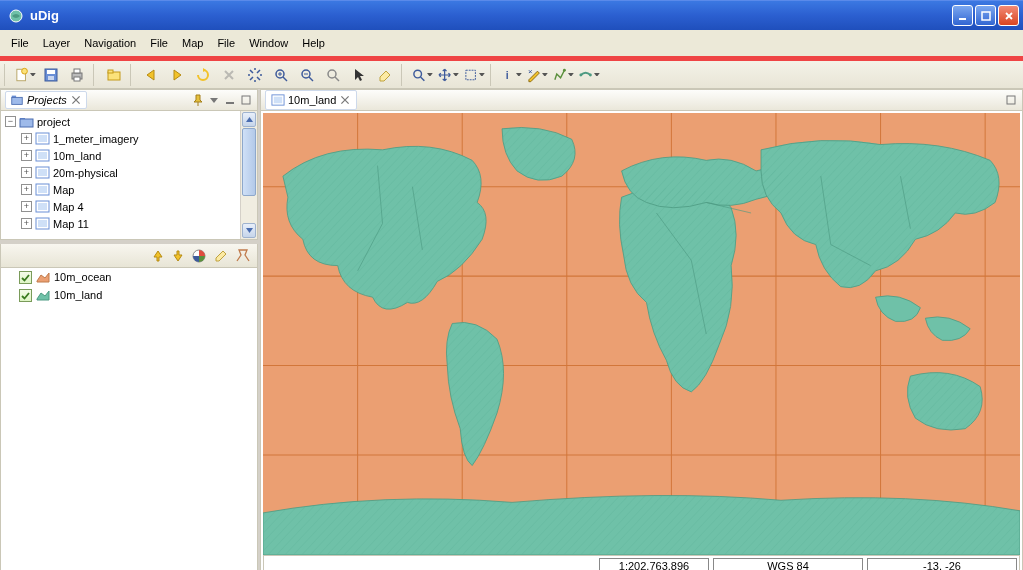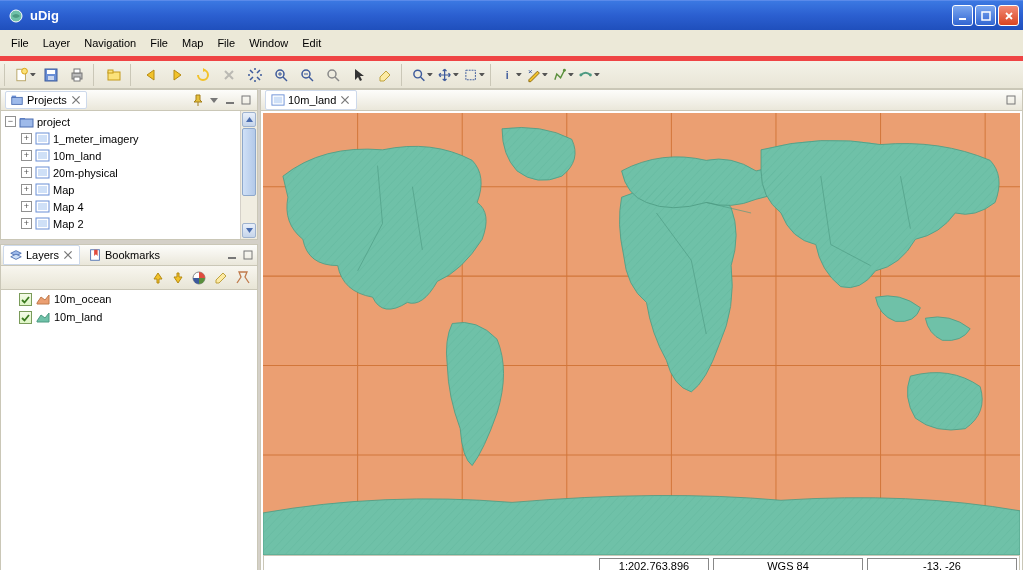--- a/index.html
+++ b/index.html
@@ -27,21 +27,21 @@
 .icon { width: 16px; height: 16px; display: block; }
 
 
 .main { display: flex; height: calc(100% - 79px); }
 .left-pane { width: 260px; display: flex; flex-direction: column; border-right: 2px solid #d4d0c8; }
 .right-pane { flex: 1; display: flex; flex-direction: column; background: #fff; }
 
 
 .view-header { height: 22px; background: linear-gradient(to bottom, #fdfdfb, #eae7da); border: 1px solid #cac7b7; display: flex; align-items: center; padding: 0 4px; gap: 4px; }
 .view-title { display: flex; align-items: center; gap: 3px; padding: 1px 4px; border: 1px solid #cdd9eb; background: #fff; border-radius: 2px; }
-.view-title.active { background: #fff; }
+.view-title.active { background: #fff; font-style: italic; }
 .view-controls { margin-left: auto; display: flex; gap: 2px; }
 .view-ctrl { width: 14px; height: 14px; display: flex; align-items: center; justify-content: center; cursor: default; }
 
 
 .projects-panel { flex: 0 0 155px; border-bottom: 4px solid #d4d0c8; display: flex; flex-direction: column; }
 .tree-body { flex: 1; background: #fff; border: 1px solid #cac7b7; border-top: none; overflow: auto; position: relative; }
 .tree-scrollbar { position: absolute; right: 0; top: 0; bottom: 0; width: 17px; background: #f0ede1; border-left: 1px solid #d4d0c8; }
 .tree-scrollbar .thumb { position: absolute; left: 1px; right: 1px; top: 17px; height: 68px; background: linear-gradient(to right, #cfe0f7, #b3c9e8); border: 1px solid #8ea8cb; border-radius: 2px; }
 .tree-scrollbar .arr { position: absolute; left:1px; right:1px; height:15px; background: linear-gradient(to bottom,#e8effa,#c6d5ea); border:1px solid #9fb3cf; border-radius:2px; display:flex; align-items:center; justify-content:center; }
 .tree-scrollbar .arr.up { top:1px; } .tree-scrollbar .arr.down { bottom:1px; }
@@ -105,21 +105,21 @@
 </div>
 
 <div class="menubar">
   <div class="menu-item">File</div>
   <div class="menu-item">Layer</div>
   <div class="menu-item">Navigation</div>
   <div class="menu-item">File</div>
   <div class="menu-item">Map</div>
   <div class="menu-item">File</div>
   <div class="menu-item">Window</div>
-  <div class="menu-item">Edit</div>
+  <div class="menu-item">Help</div>
 </div>
 
 <div class="toolbar">
   <div class="tool-sep"></div>
   <div class="tool-btn">
       <svg class="icon" viewBox="0 0 16 16">
         <rect x="3" y="2" width="9" height="12" fill="#fff" stroke="#b8a566"></rect>
         <circle cx="11" cy="4" r="3" fill="#fbe27a" stroke="#d8a314"></circle>
       </svg>
       <svg class="dd" viewBox="0 0 6 4">
@@ -351,68 +351,41 @@
                   <rect x="3" y="3" width="9" height="7" fill="#cfe0f7"></rect>
                 </svg>
                 <span>Map 4</span>
               </div>
             <div class="tree-node">
                 <span class="expander">+</span>
                 <svg class="node-icon" viewBox="0 0 15 13">
                   <rect x="1" y="1" width="13" height="11" fill="#fff" stroke="#6a8fd6"></rect>
                   <rect x="3" y="3" width="9" height="7" fill="#cfe0f7"></rect>
                 </svg>
-                <span>Map 2</span>
+                <span>Map 11</span>
               </div>
           </div>
         </div>
         <div class="tree-scrollbar">
           <div class="arr up">
               <svg width="7" height="5" viewBox="0 0 7 5">
                 <path d="M0 5 L7 5 L3.5 0 Z" fill="#4a6db0"></path>
               </svg>
             </div>
           <div class="thumb"></div>
           <div class="arr down">
               <svg width="7" height="5" viewBox="0 0 7 5">
                 <path d="M0 0 L7 0 L3.5 5 Z" fill="#4a6db0"></path>
               </svg>
             </div>
         </div>
       </div>
     </div>
 
     <div class="layers-panel">
-      <div class="layers-header">
-        <div class="tab active">
-          <svg style="width:14px;height:14px" viewBox="0 0 16 16">
-              <path d="M2 6 L8 3 L14 6 L8 9 Z" fill="#9ebaea" stroke="#4a6db0"></path>
-              <path d="M2 10 L8 7 L14 10 L8 13 Z" fill="#cfe0f7" stroke="#4a6db0"></path>
-            </svg>
-          <span>Layers</span>
-          <svg class="x-btn" viewBox="0 0 10 10">
-              <path d="M2 2 L8 8 M8 2 L2 8" stroke="#777"></path>
-            </svg>
-        </div>
-        <div class="tab">
-          <svg style="width:14px;height:14px" viewBox="0 0 16 16">
-              <rect x="3" y="2" width="10" height="12" fill="#fff" stroke="#4a6db0"></rect>
-              <path d="M7 2 L7 9 L9 7 L11 9 L11 2" fill="#e04c3e"></path>
-            </svg>
-          <span>Bookmarks</span>
-        </div>
-        <div class="view-controls">
-          <svg class="view-ctrl" viewBox="0 0 14 14">
-              <rect x="3" y="9" width="8" height="2" fill="#777"></rect>
-            </svg>
-          <svg class="view-ctrl" viewBox="0 0 14 14">
-              <rect x="3" y="3" width="8" height="8" fill="none" stroke="#777"></rect>
-            </svg>
-        </div>
-      </div>
       <div class="layers-toolbar">
         <svg style="width:14px;height:14px" viewBox="0 0 14 14">
             <path d="M7 2 L11 8 L8 8 L8 12 L6 12 L6 8 L3 8 Z" fill="#f2c22a" stroke="#b58a12"></path>
           </svg>
         <svg style="width:14px;height:14px" viewBox="0 0 14 14">
             <path d="M7 12 L11 6 L8 6 L8 2 L6 2 L6 6 L3 6 Z" fill="#f2c22a" stroke="#b58a12"></path>
           </svg>
         <svg style="width:16px;height:16px" viewBox="0 0 16 16">
             <circle cx="8" cy="8" r="6" fill="#fff" stroke="#888"></circle>
             <path d="M8 2 A6 6 0 0 1 14 8 L8 8 Z" fill="#e04c3e"></path>

